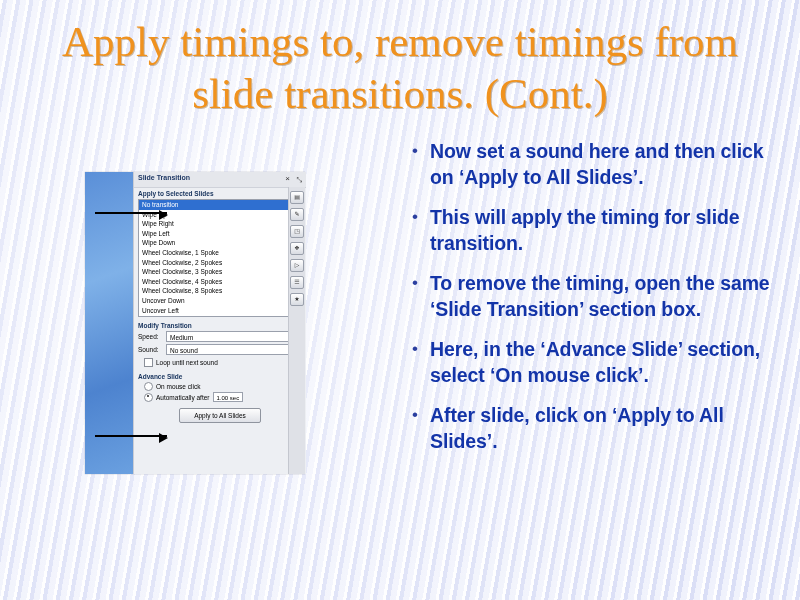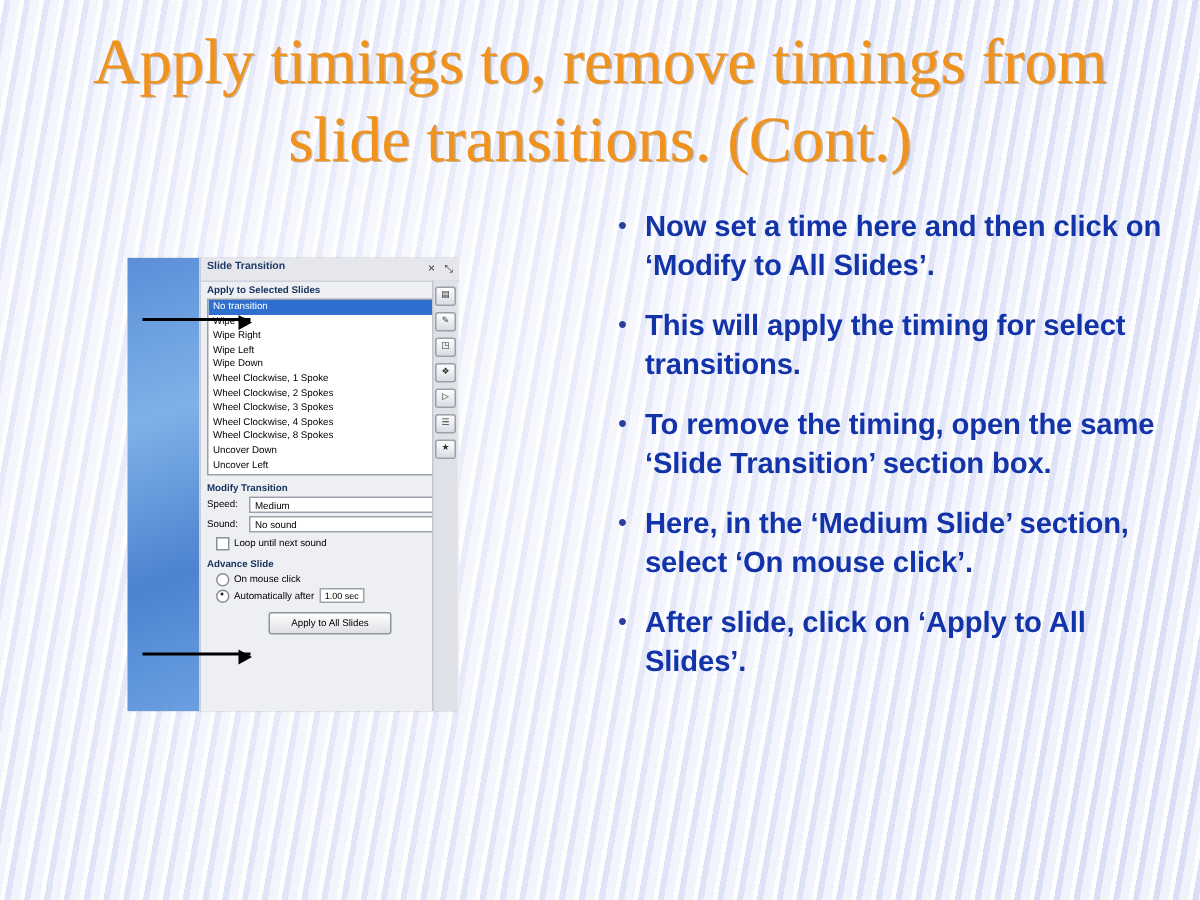--- a/index.html
+++ b/index.html
@@ -404,33 +404,33 @@
       <div class="micon">★</div>
     </div>
   </div>
 
   <div class="arrow" style="left:95px; top:212px; width:72px;"></div>
   <div class="arrow" style="left:95px; top:435px; width:72px;"></div>
 
   <div class="bullets">
     <div class="bullet">
       <div class="dot">•</div>
-      <div class="btext">Now set a time here and then click on ‘Modify to All Slides’.</div>
+      <div class="btext">Now set a sound here and then click on ‘Apply to All Slides’.</div>
     </div>
     <div class="bullet">
       <div class="dot">•</div>
-      <div class="btext">This will apply the timing for select transitions.</div>
+      <div class="btext">This will apply the timing for slide transition.</div>
     </div>
     <div class="bullet">
       <div class="dot">•</div>
       <div class="btext">To remove the timing, open the same ‘Slide Transition’ section box.</div>
     </div>
     <div class="bullet">
       <div class="dot">•</div>
-      <div class="btext">Here, in the ‘Medium Slide’ section, select ‘On mouse click’.</div>
+      <div class="btext">Here, in the ‘Advance Slide’ section, select ‘On mouse click’.</div>
     </div>
     <div class="bullet">
       <div class="dot">•</div>
       <div class="btext">After slide, click on ‘Apply to All Slides’.</div>
     </div>
   </div>
 
 </div>
 
 </body></html>

